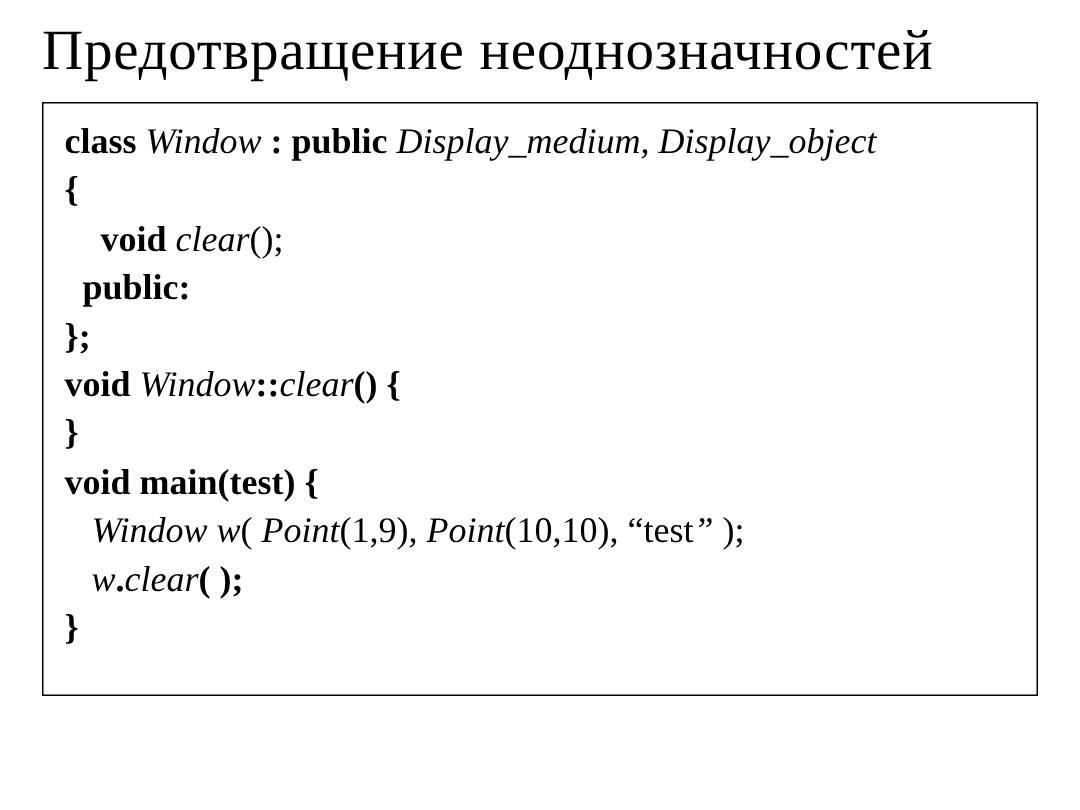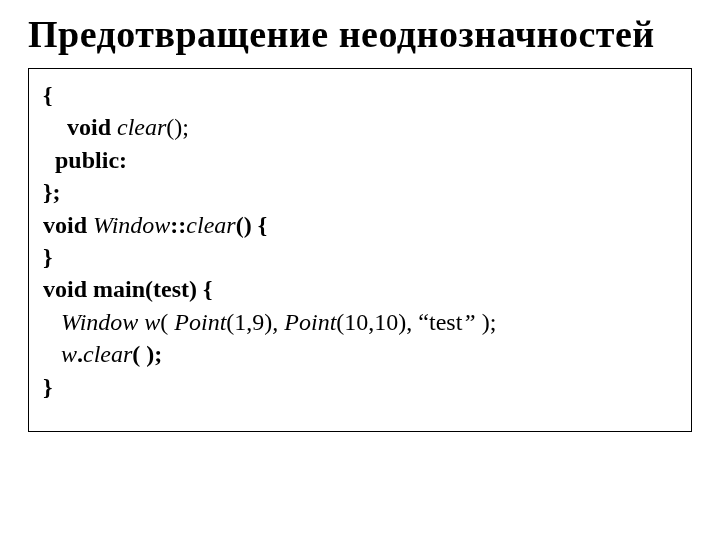--- a/index.html
+++ b/index.html
@@ -10,21 +10,21 @@
     background: #ffffff;
     font-family: "Times New Roman", Times, serif;
     color: #000;
     box-sizing: border-box;
   }
   .slide {
     padding: 8px 28px 20px 28px;
   }
   .title {
     font-size: 38px;
-    font-weight: bold;
+    font-weight: normal;
     margin: 4px 0 12px 0;
     color: #000;
     letter-spacing: 0.5px;
   }
   .codebox {
     border: 1.5px solid #000;
     padding: 10px 14px 28px 14px;
     font-size: 24px;
     line-height: 1.35;
   }
@@ -36,20 +36,21 @@
   .n  { font-weight: normal; font-style: normal; }
 </style>
 </head>
 <body>
 
 <div class="slide">
   <div class="title">Предотвращение неоднозначностей</div>
 
   <div class="codebox">
 
+    <div class="codeline"><span class="b">class </span><span class="i">Window </span><span class="b">: public </span><span class="i">Display_medium, Display_object</span></div>
 
     <div class="codeline"><span class="b">{</span></div>
 
     <div class="codeline"><span class="b">    void </span><span class="i">clear</span><span class="n">();</span></div>
 
     <div class="codeline"><span class="b">  public:</span></div>
 
     <div class="codeline"><span class="b">};</span></div>
 
     <div class="codeline"><span class="b">void </span><span class="i">Window</span><span class="b">::</span><span class="i">clear</span><span class="b">() {</span></div>

